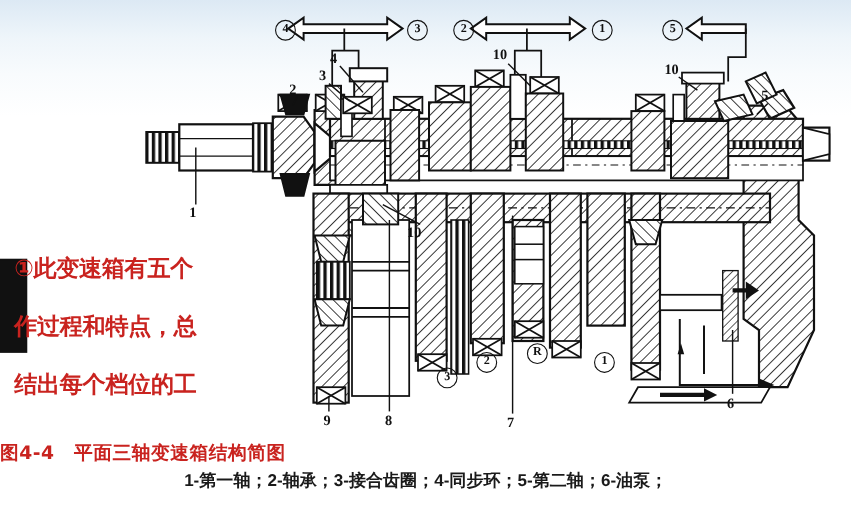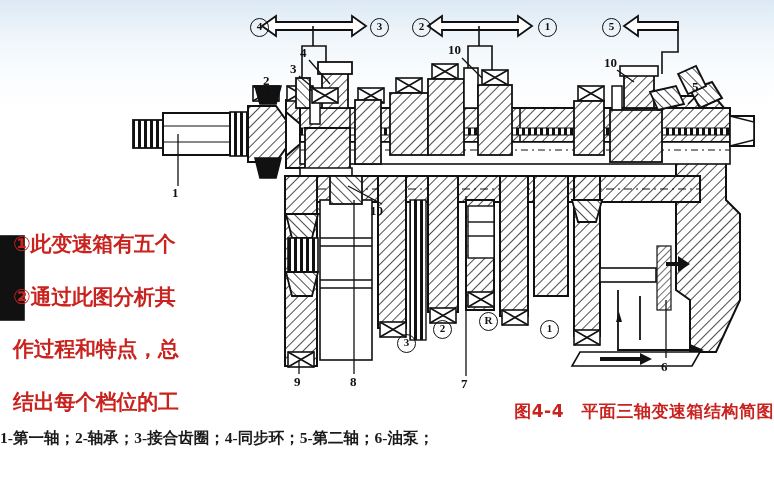--- a/index.html
+++ b/index.html
@@ -35,35 +35,35 @@
     white-space: nowrap;
   }
   #note-block .nline { display: block; margin-top: 24px; }
 
   
   #caption-title {
     position: absolute;
     left: 0;
     top: 400px;
     width: 774px;
-    text-align: right;
+    text-align: left;
     color: #c9231f;
     font-family: "DejaVu Sans", "Liberation Sans", sans-serif;
     font-weight: bold;
     font-size: 17px;
     letter-spacing: 0.5px;
   }
   #legend {
     position: absolute;
     left: 0;
     top: 426px;
     width: 774px;
-    text-align: left;
+    text-align: center;
     color: #1a1a1a;
-    font-family: Liberation Serif, serif;
+    font-family: Liberation Sans, sans-serif;
     font-weight: bold;
     font-size: 15.5px;
     line-height: 23px;
   }
   #legend .lline { display: block; white-space: nowrap; }
 
   
   #diagram {
     position: absolute;
     left: 0;
@@ -320,21 +320,20 @@
 
     
     <span class="clbl" style="left:397px; top:334px;">3</span>
     <span class="clbl" style="left:433px; top:320px;">2</span>
     <span class="clbl" style="left:479px; top:312px;">R</span>
     <span class="clbl" style="left:540px; top:320px;">1</span>
   </div>
 
   <div id="note-block">
     <span class="nline">①此变速箱有五个</span>
-    <span class="nline">②通过此图分析其</span>
     <span class="nline">作过程和特点，总</span>
     <span class="nline">结出每个档位的工</span>
   </div>
 
   <div id="caption-title">图4-4　平面三轴变速箱结构简图</div>
 
   <div id="legend">
     <span class="lline">1-第一轴；2-轴承；3-接合齿圈；4-同步环；5-第二轴；6-油泵；</span>
   </div>
 

